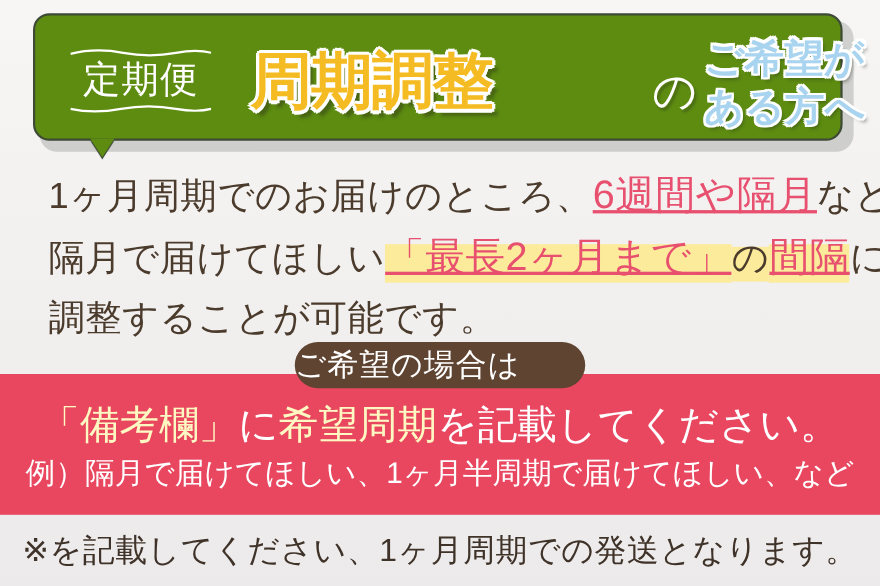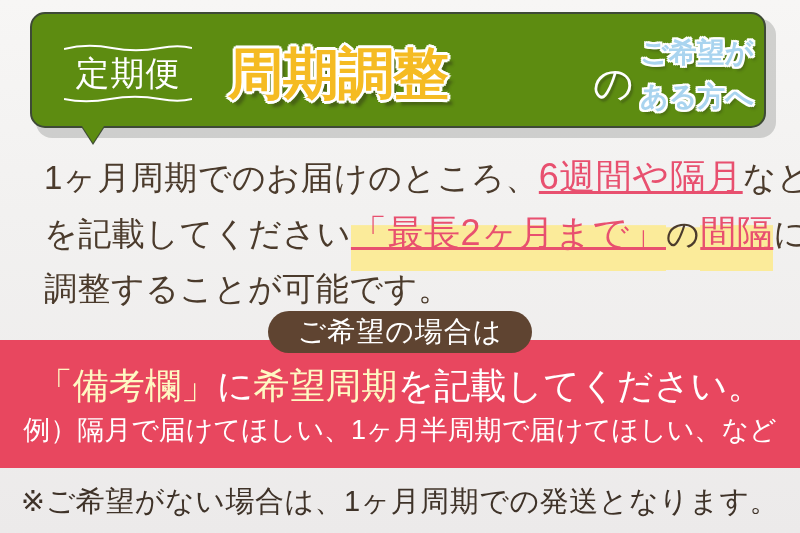--- a/index.html
+++ b/index.html
@@ -125,21 +125,21 @@
   
   .title-right {
     position: absolute;
     left: 608px;
     top: 17px;
     width: 150px;
     text-align: left;
   }
   .title-right .ln {
     display: block;
-    font-size: 28px;
+    font-size: 36px;
     line-height: 44px;
     font-weight: 700;
     color: #a9d4ef;
     letter-spacing: 0px;
     white-space: nowrap;
     text-shadow:
       -2px -2px 0 #ffffff,  2px -2px 0 #ffffff,
       -2px  2px 0 #ffffff,  2px  2px 0 #ffffff,
       -2px  0   0 #ffffff,  2px  0   0 #ffffff,
        0   -2px 0 #ffffff,  0    2px 0 #ffffff,
@@ -163,39 +163,38 @@
   .body-text .pink {
     color: #e8506f;
     text-decoration: underline;
   }
   .body-text .hl {
     background: linear-gradient(180deg,
         rgba(250,236,150,0) 0%,
         rgba(250,236,150,0) 22%,
         #fbeb9a 23%,
         #fbeb9a 100%);
-    padding-bottom: 18px;
+    padding-bottom: 4px;
   }
   .body-text .big {
     font-size: 36px;
   }
 
   
   .pill {
     position: absolute;
     left: 268px;
     top: 311px;
     width: 264px;
     height: 42px;
     border-radius: 21px;
     background: #5f4431;
     color: #ffffff;
     font-size: 28px;
     line-height: 42px;
-    text-align: center;
     letter-spacing: 1px;
     z-index: 3;
   }
 
   
   .pink-band {
     position: absolute;
     left: 0;
     top: 340px;
     width: 800px;
@@ -275,29 +274,29 @@
       </div>
     </div>
 
     <div class="header-tail"></div>
   </div>
 
   <div class="body-text">
 
     <div class="line"><span>1ヶ月周期でのお届けのところ、</span><span class="pink big">6週間や隔月</span><span>など</span></div>
 
-    <div class="line"><span>を記載してください</span><span class="pink hl big">「最長2ヶ月まで」</span><span class="hl">の</span><span class="pink hl big">間隔</span><span>に</span></div>
+    <div class="line"><span>隔月で届けてほしい</span><span class="pink hl big">「最長2ヶ月まで」</span><span class="hl">の</span><span class="pink hl big">間隔</span><span>に</span></div>
 
     <div class="line">調整することが可能です。</div>
   </div>
 
   <div class="pill">ご希望の場合は</div>
 
   <div class="pink-band">
 
     <div class="band-line1"><span class="yellow">「備考欄」</span><span>に</span><span class="yellow">希望周期</span><span>を記載してください。</span></div>
 
     <div class="band-line2">例）隔月で届けてほしい、1ヶ月半周期で届けてほしい、など</div>
   </div>
 
-  <div class="footnote">※ご希望がない場合は、1ヶ月周期での発送となります。</div>
+  <div class="footnote">※を記載してください、1ヶ月周期での発送となります。</div>
 
 </div>
 
 </body></html>

